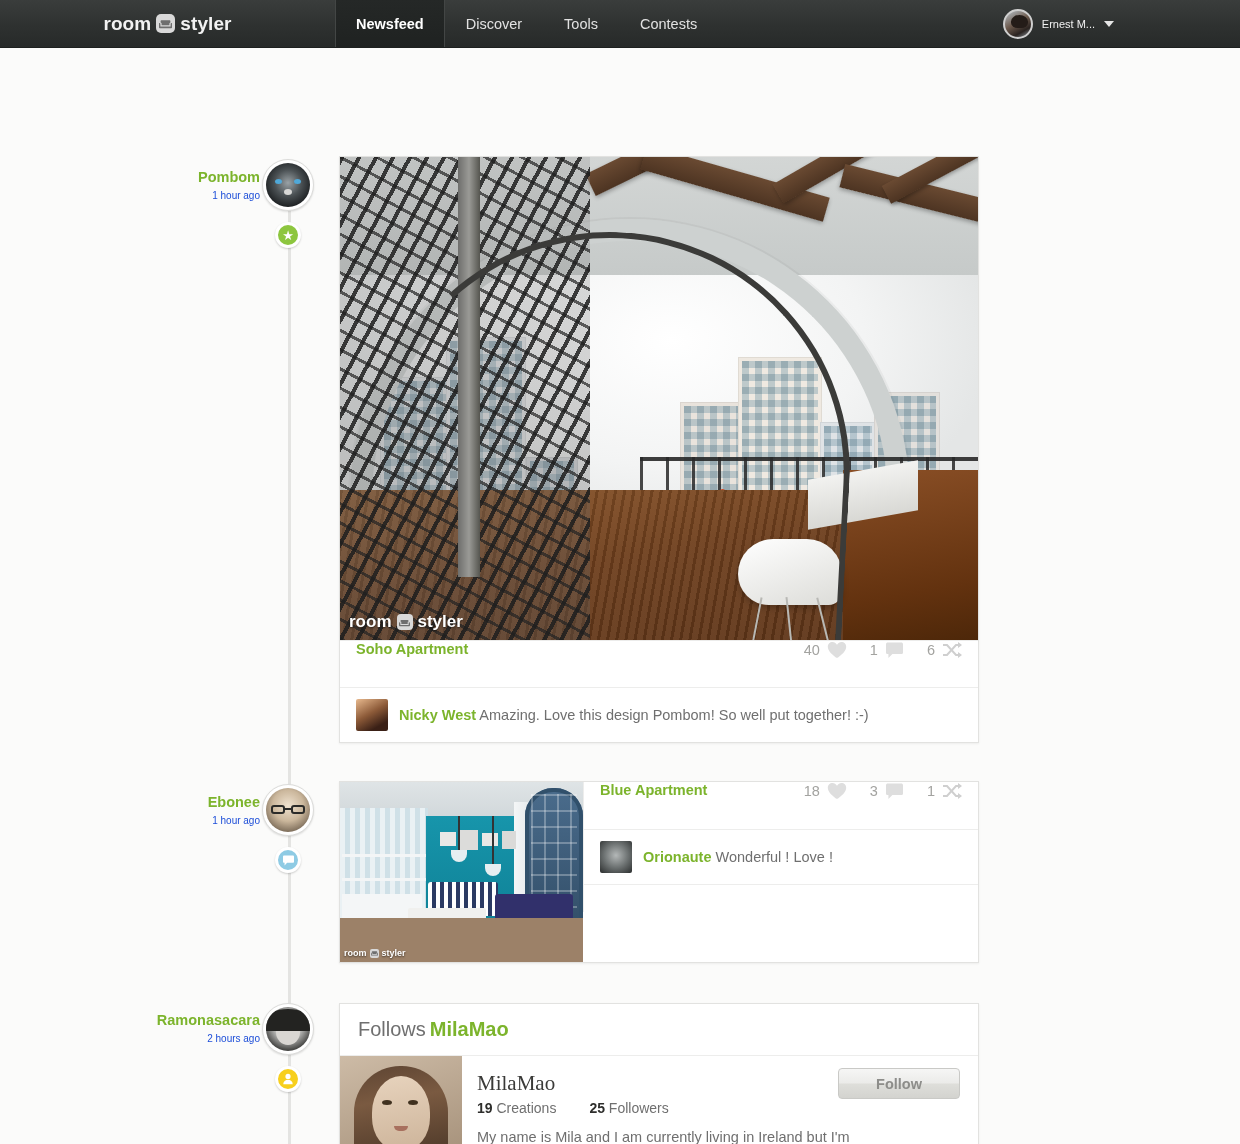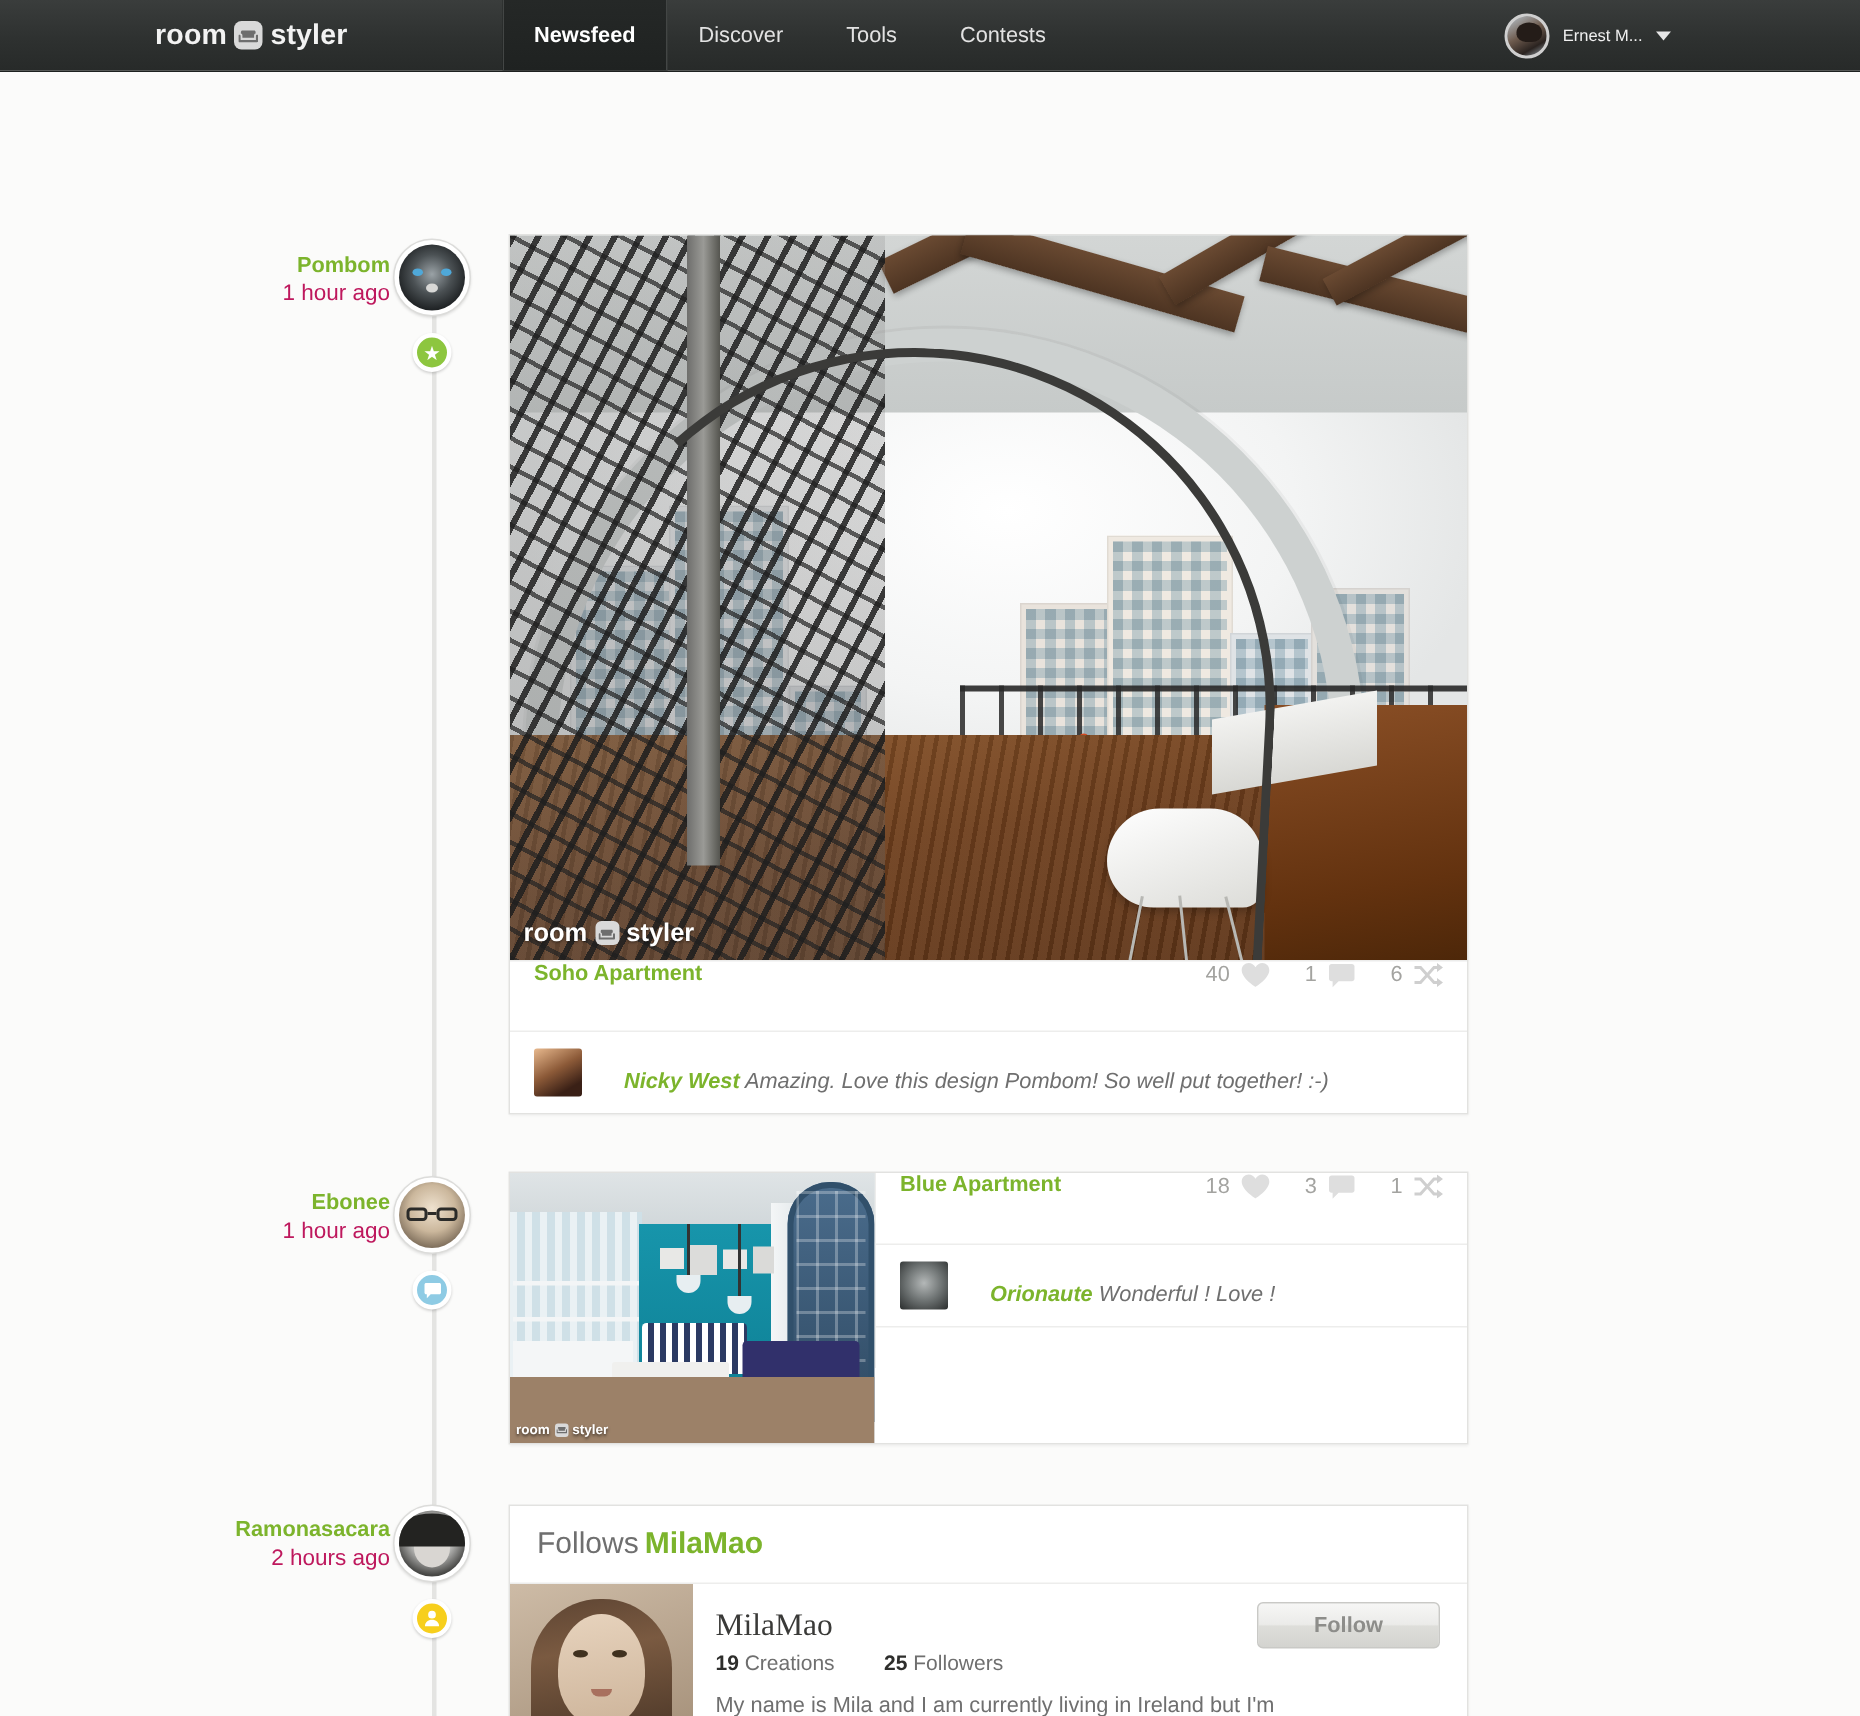--- a/index.html
+++ b/index.html
@@ -87,21 +87,21 @@
   }
   .entry { position: relative; }
 
   .meta {
     position: absolute;
     text-align: right;
     width: 150px;
     left: 110px;
   }
   .meta .who { color: #7cb42c; font-weight: bold; font-size: 14.5px; line-height: 18px; }
-  .meta .when { color: #be185d; font-size: 15px; line-height: 19px; }
+  .meta .when { color: #1d4ed8; font-size: 10px; line-height: 19px; }
 
   .avatar-ring {
     position: absolute;
     width: 52px; height: 52px;
     border-radius: 50%;
     background: #fff;
     border: 1px solid #dcdcda;
     box-shadow: 0 1px 2px rgba(0,0,0,.12);
     padding: 3px;
   }
@@ -260,25 +260,24 @@
     height: 47px;
     padding: 0 16px;
     border-top: 1px solid #ececeb;
   }
   .post-title { color: #7cb42c; font-weight: bold; font-size: 14.5px; }
   .stats { margin-left: auto; display: flex; align-items: center; gap: 23px; }
   .stat { display: flex; align-items: center; gap: 7px; color: #a3a3a0; font-size: 14.5px; }
   .ico { display:block; }
 
   .comment {
-    display: flex; align-items: flex-end; gap: 28px;
+    display: flex; align-items: center; gap: 11px;
     padding: 11px 16px;
     border-top: 1px solid #ededec;
     min-height: 54px;
-    font-style: italic;
   }
   .c-av { width: 32px; height: 32px; flex: 0 0 32px; border-radius: 2px; overflow:hidden; }
   .c-text { font-size: 14.5px; color: #6f6f6f; line-height: 19px; }
   .c-text b { color: #7cb42c; }
 
   
   .thumb2 {
     position: relative;
     width: 243px; height: 180px;
     overflow: hidden;

